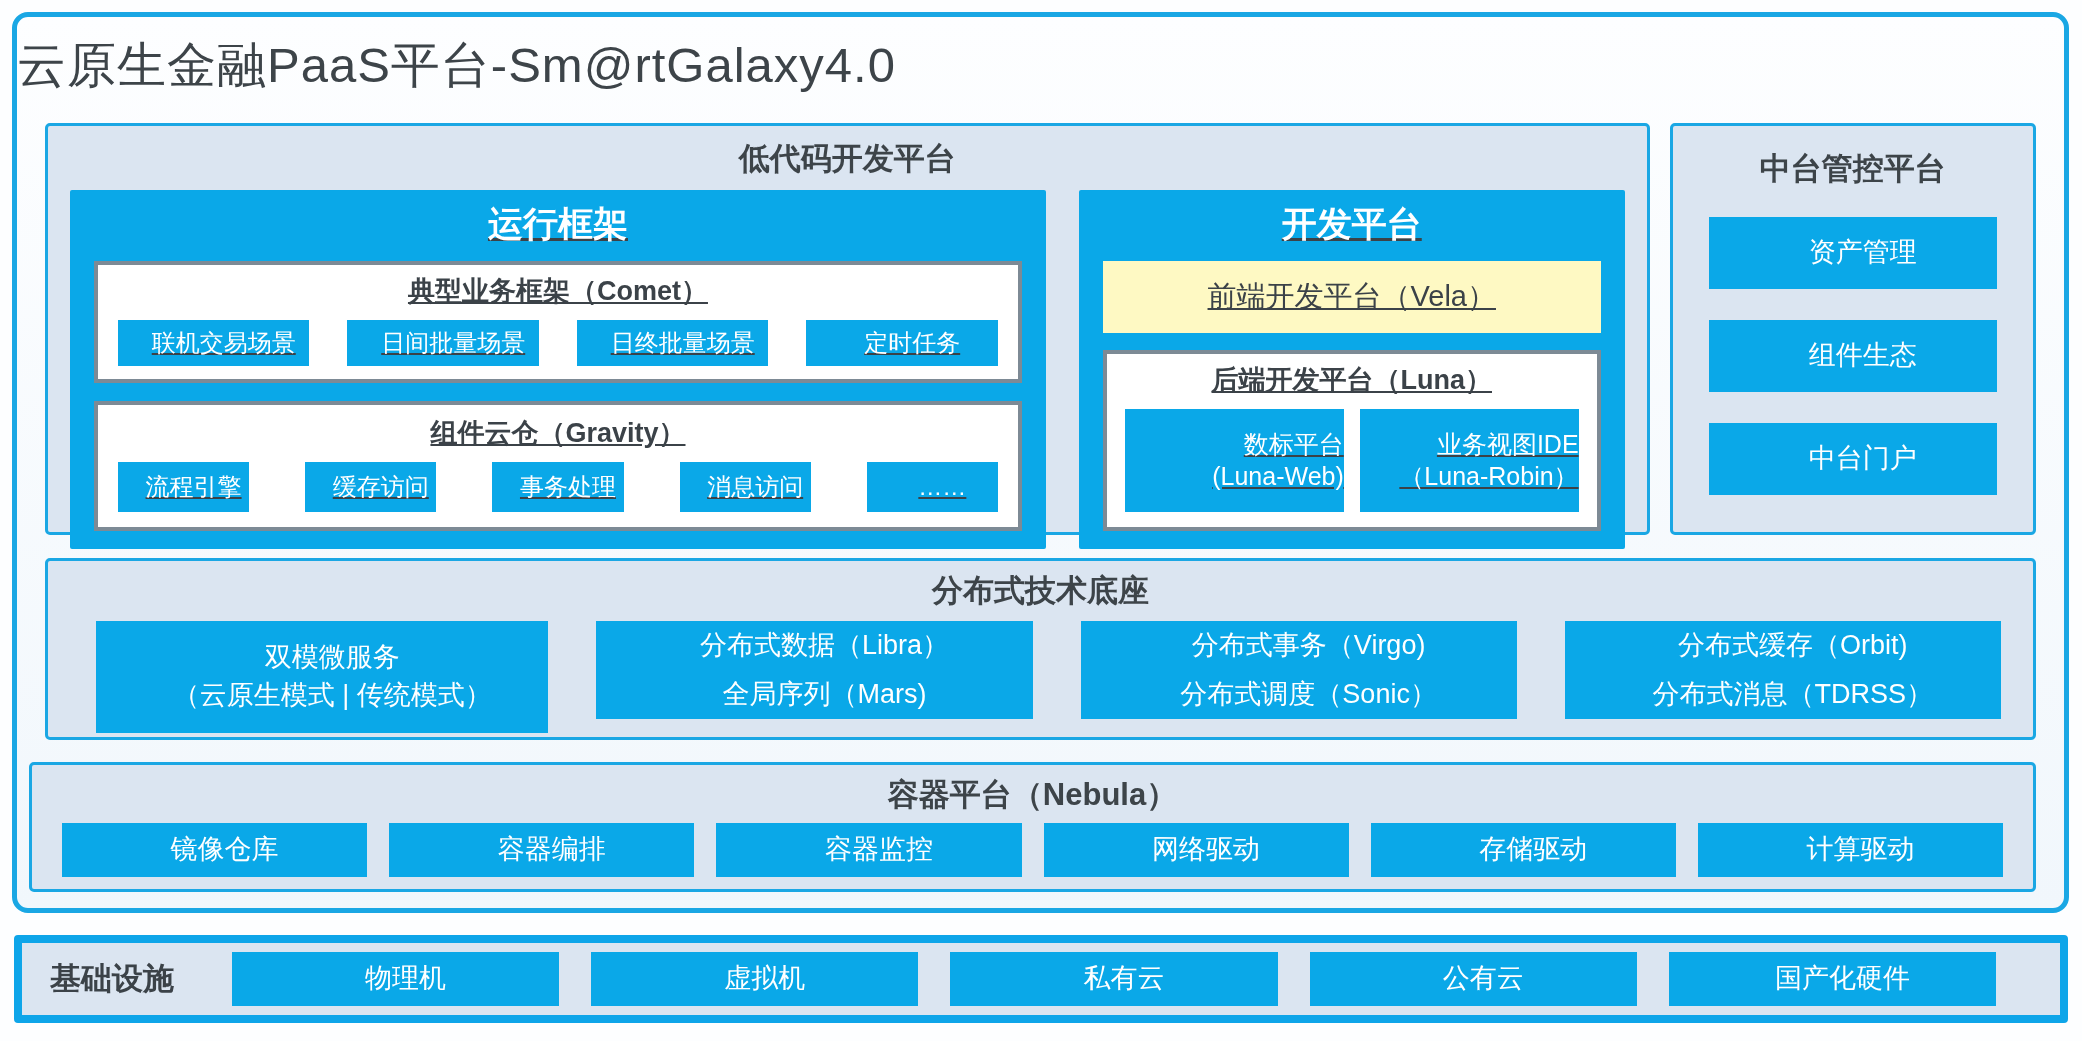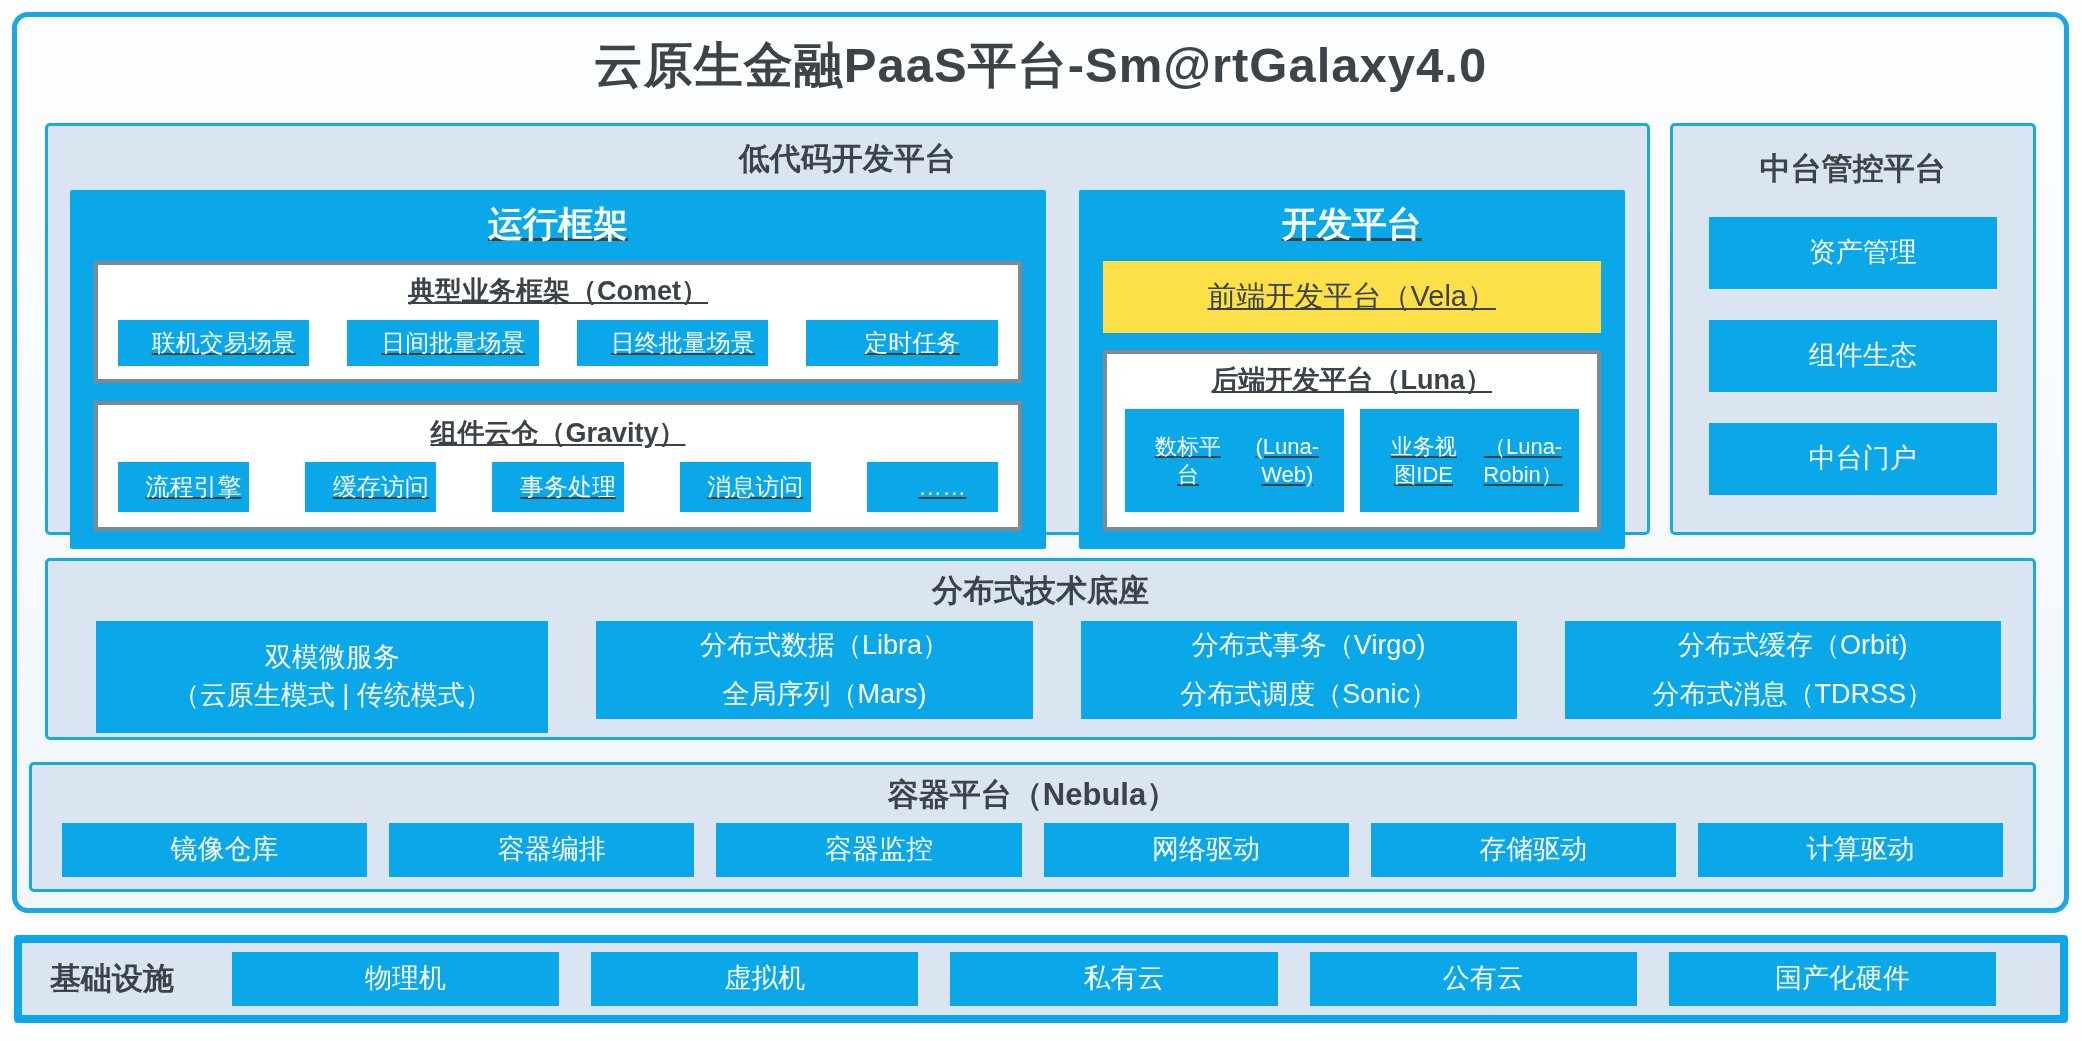--- a/index.html
+++ b/index.html
@@ -5,22 +5,22 @@
   html,body { margin:0; padding:0; background:#fdfeff; }
   body { font-family:"Liberation Sans","DejaVu Sans",sans-serif; color:#3b4248; }
   .canvas { position:relative; width:2082px; height:1041px; background:#fdfeff; overflow:hidden; }
 
   .main-frame {
     position:absolute; left:12px; top:12px; width:2057px; height:901px;
     box-sizing:border-box; border:5px solid #1aa7e4; border-radius:16px;
     background:linear-gradient(180deg,#fdfeff 0%,#f1f7fc 100%);
   }
   .main-title {
-    position:absolute; top:16px; left:0; right:0; text-align:center;
-    font-size:49px; font-weight:bold; color:#3d4449; letter-spacing:1px;
+    position:absolute; top:16px; left:0; right:0; 
+    font-size:49px; font-weight:normal; color:#3d4449; letter-spacing:1px;
   }
 
   .row1 { position:absolute; left:28px; right:28px; top:106px; height:412px; display:flex; gap:20px; }
   .section {
     background:#dbe5f1; border:3px solid #1aa7e4; border-radius:5px; box-sizing:border-box;
   }
   .section-title { text-align:center; font-size:31px; font-weight:bold; color:#3d4449; padding-top:12px; }
 
   .lowcode { flex:1610 0 0; display:flex; flex-direction:column; }
   .lowcode-body { flex:1; display:flex; gap:33px; padding:10px 22px 13px;text-decoration:underline; }
@@ -38,25 +38,25 @@
   .blue-btn {
     background:#0aa8e8; color:#ffffff; display:flex; align-items:center; justify-content:center;
     text-align:center; font-size:24px; line-height:1.25;padding-left:20px;
   }
   .comet-row .blue-btn { flex:1; height:46px; }
 
   .gravity { padding:7px 20px 15px; }
   .gravity-row { display:flex; gap:56px; }
   .gravity-row .blue-btn { flex:1; height:50px; }
 
-  .vela { background:#fde047; height:72px; display:flex; align-items:center; justify-content:center;
+  .vela { background:#fef9c3; height:72px; display:flex; align-items:center; justify-content:center;
           font-size:29px; color:#3b4248; margin-bottom:17px;text-align:center; }
   .luna { flex:1; padding:5px 18px 15px; display:flex; flex-direction:column; }
   .luna-row { display:flex; gap:16px; flex:1; }
-  .luna-row .blue-btn { flex:1; flex-direction:row; font-size:22px; }
+  .luna-row .blue-btn { flex:1; flex-direction:column; font-size:25px;align-items:flex-end; }
 
   .mid { flex:363 0 0; }
   .mid .section-title { padding-top:22px; }
   .mid-btns { display:flex; flex-direction:column; gap:31px; padding:27px 36px 0; }
   .mid-btns .blue-btn { height:72px; font-size:27px; }
 
   .row2 { position:absolute; left:28px; right:28px; top:541px; height:182px; }
   .row2 .section-title { padding-top:9px; }
   .dist-body { display:flex; gap:48px; padding:9px 32px 0; align-items:flex-start; }
   .dist-big { flex:436 0 0; height:112px; flex-direction:column; font-size:27px; line-height:1.4;margin-left:16px; }

